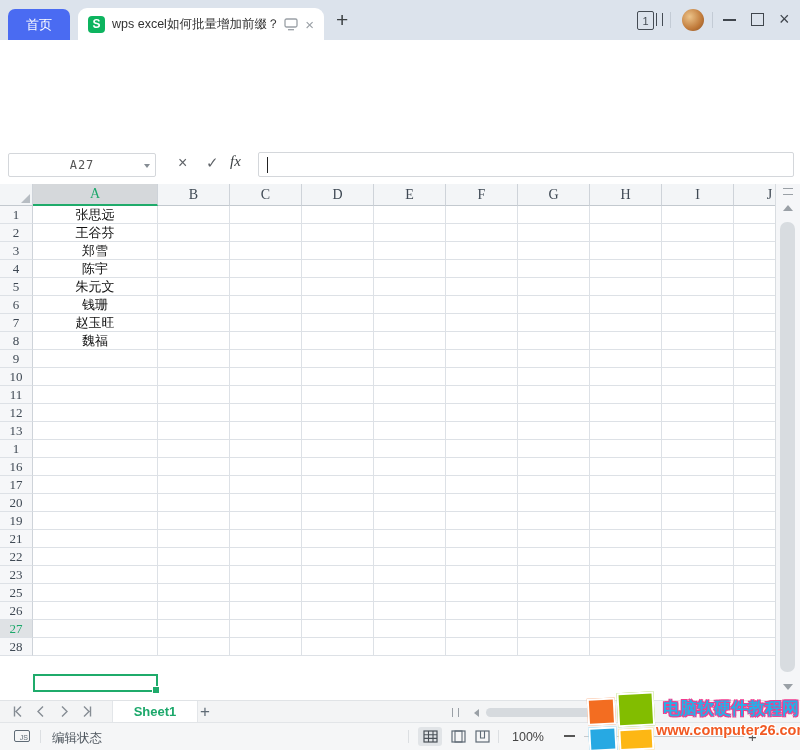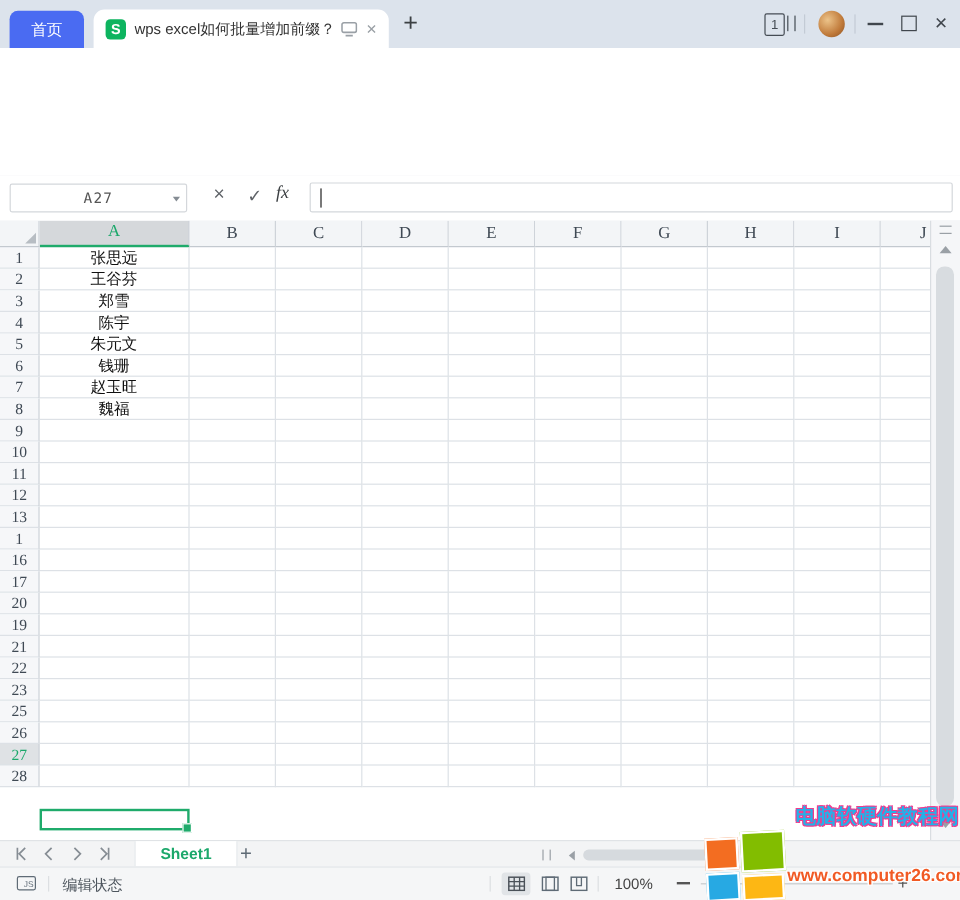--- a/index.html
+++ b/index.html
@@ -121,21 +121,21 @@
   .view-chip{position:absolute;top:4px;width:24px;height:19px;border-radius:3px;display:flex;align-items:center;justify-content:center;}
   .view-chip.active{background:#e1e4e7;}
   .zoom-val{position:absolute;left:512px;top:7px;font-size:12.5px;color:#444;}
   .zoom-minus{position:absolute;left:564px;top:12px;width:11px;height:2px;background:#555;}
   .zoom-track{position:absolute;left:584px;top:13px;width:160px;height:1px;background:#c6cacd;}
   .zoom-plus{position:absolute;left:748px;top:5px;font-size:15px;color:#555;}
   
   .wm{z-index:60;pointer-events:none;}
   .wm-logo{position:absolute;left:588px;top:693px;width:70px;height:60px;transform:rotate(-3deg);}
   .wm-sq{position:absolute;border:2px solid #fff;box-sizing:border-box;}
-  .wm-name{position:absolute;left:663px;top:669px;font-size:17px;font-weight:bold;color:var(--wm_cyan);white-space:nowrap;
+  .wm-name{position:absolute;left:663px;top:697px;font-size:17px;font-weight:bold;color:var(--wm_cyan);white-space:nowrap;
     text-shadow:-1px -1px 0 var(--wm_pink),1px -1px 0 var(--wm_pink),-1px 1px 0 var(--wm_pink),1px 1px 0 var(--wm_pink);}
   .wm-url{position:absolute;left:656px;top:722px;font-size:14.5px;font-weight:bold;color:var(--wm_orange);white-space:nowrap;
     text-shadow:-1px -1px 0 #fff,1px -1px 0 #fff,-1px 1px 0 #fff,1px 1px 0 #fff;}
 </style>
 </head>
 <body>
 
 <div id="app" style="--accent_green: #1ca86b; --accent_blue: #4a6bf2; --s_logo_green: #0db45f; --selection: #1fab6b; --wm_cyan: #25b0e8; --wm_pink: #f23b8e; --wm_orange: #f15a24;">
 
   <div class="tabbar">

